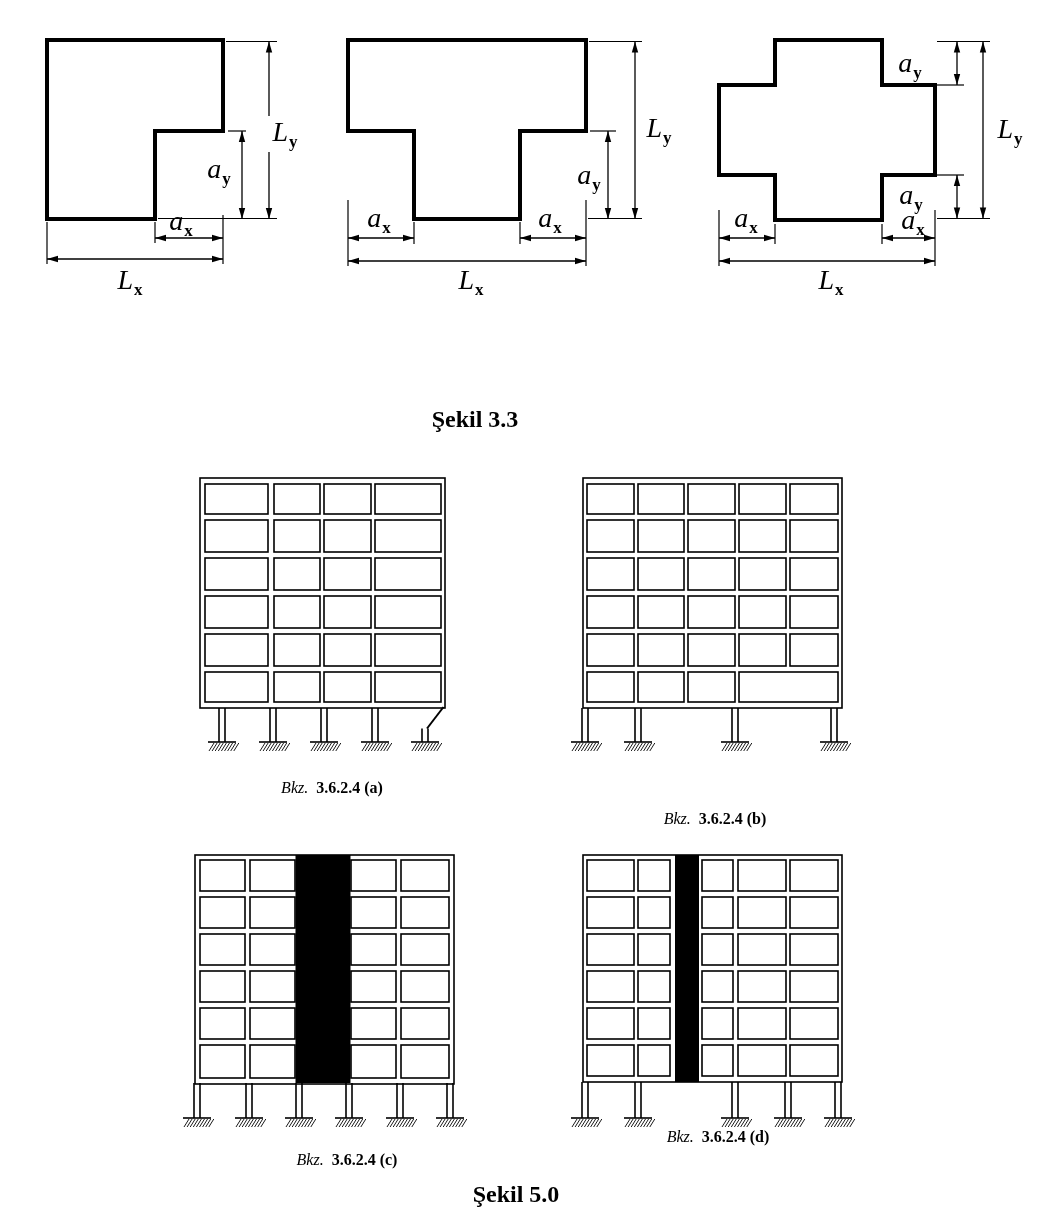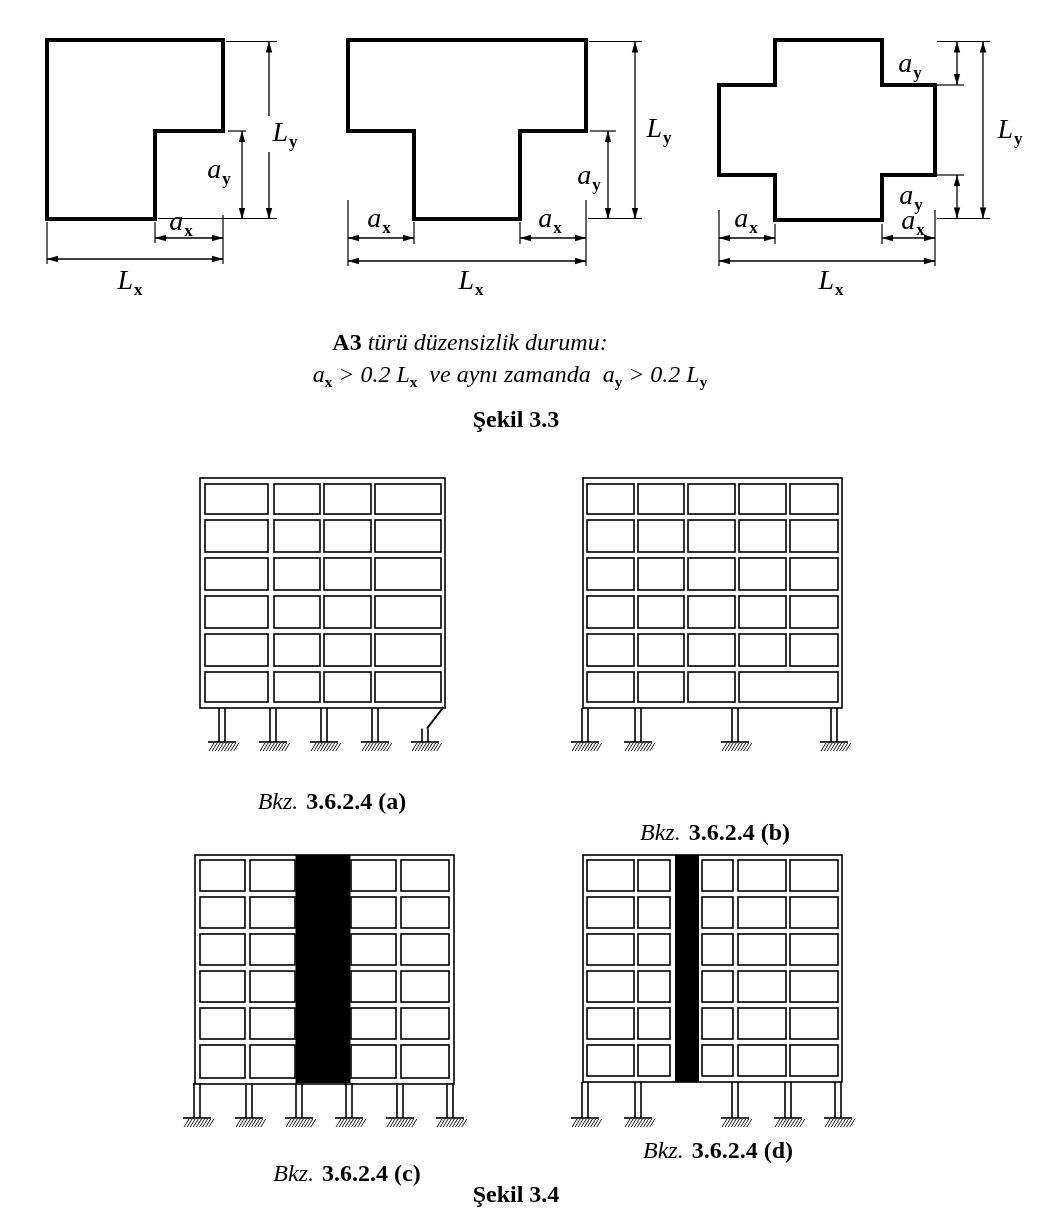--- a/index.html
+++ b/index.html
@@ -7,21 +7,21 @@
         font-family:"Liberation Serif",serif;color:#000;}
   #fig-svg{position:absolute;left:0;top:0;}
   .txt{position:absolute;transform:translateX(-50%);white-space:pre;line-height:1.15;}
   .line1,.line2{font-size:24px;}
   .line1 .b{font-weight:700;font-style:normal;}
   .line1 .i{font-style:italic;}
   .line2{font-style:italic;}
   .line2 .tk{font-style:italic;}
   .line2 .sub{font-style:normal;font-weight:700;font-size:15px;vertical-align:-5px;}
   .fig-title{font-size:24px;font-weight:700;font-style:normal;}
-  .cap{font-size:24px;margin-top:9px;}
+  .cap{font-size:16px;}
   .cap-prefix{font-style:italic;}
   .cap-ref{font-weight:700;margin-left:8px;}
   .dimlab{position:absolute;transform:translate(-50%,-50%);white-space:nowrap;}
   .dimlab .m{font-size:28px;font-style:italic;}
   .dimlab .s{font-size:17px;font-weight:700;font-style:normal;vertical-align:-6px;margin-left:1px;}
 </style>
 </head>
 <body>
 
 <div class="page">
@@ -498,35 +498,33 @@
           <line x1="834.3" y1="1127" x2="839.3" y2="1119" stroke="#000000" stroke-width="0.9"></line>
           <line x1="837.4" y1="1127" x2="842.4" y2="1119" stroke="#000000" stroke-width="0.9"></line>
           <line x1="840.5" y1="1127" x2="845.5" y2="1119" stroke="#000000" stroke-width="0.9"></line>
           <line x1="843.6" y1="1127" x2="848.6" y2="1119" stroke="#000000" stroke-width="0.9"></line>
           <line x1="846.7" y1="1127" x2="851.7" y2="1119" stroke="#000000" stroke-width="0.9"></line>
           <line x1="849.8" y1="1127" x2="854.8" y2="1119" stroke="#000000" stroke-width="0.9"></line>
         </g>
       </g>
     </svg>
 
-  <div class="txt line1" style="left:470px;top:329px"><span class="b">A3</span><span class="i"> türü düzensizlik durumu:</span></div>
-
-  <div class="txt line2" style="left:510px;top:361px"><span class="tk">a</span><span class="sub">x</span><span class="tk"> &gt; 0.2 </span><span class="tk">L</span><span class="sub">x</span><span class="tk">  ve aynı zamanda  </span><span class="tk">a</span><span class="sub">y</span><span class="tk"> &gt; 0.2 </span><span class="tk">L</span><span class="sub">y</span></div>
-
-  <div class="txt fig-title" style="left:516px;top:406px">Şekil 3.3</div>
+
+
+  <div class="txt fig-title" style="left:475px;top:406px">Şekil 3.3</div>
 
   <div class="txt cap" style="left:332px;top:779px"><span class="cap-prefix">Bkz.</span><span class="cap-ref">3.6.2.4 (a)</span></div>
 
   <div class="txt cap" style="left:715px;top:810px"><span class="cap-prefix">Bkz.</span><span class="cap-ref">3.6.2.4 (b)</span></div>
 
   <div class="txt cap" style="left:347px;top:1151px"><span class="cap-prefix">Bkz.</span><span class="cap-ref">3.6.2.4 (c)</span></div>
 
   <div class="txt cap" style="left:718px;top:1128px"><span class="cap-prefix">Bkz.</span><span class="cap-ref">3.6.2.4 (d)</span></div>
 
-  <div class="txt fig-title" style="left:516px;top:1181px">Şekil 3.4</div>
+  <div class="txt fig-title" style="left:516px;top:1181px">Şekil 5.0</div>
 
   <div class="dimlab" style="left:181px;top:223px"><span class="m">a</span><span class="s">x</span></div>
   <div class="dimlab" style="left:219px;top:171px"><span class="m">a</span><span class="s">y</span></div>
   <div class="dimlab" style="left:130px;top:282px"><span class="m">L</span><span class="s">x</span></div>
   <div class="dimlab" style="left:285px;top:134px"><span class="m">L</span><span class="s">y</span></div>
 
   <div class="dimlab" style="left:379px;top:220px"><span class="m">a</span><span class="s">x</span></div>
   <div class="dimlab" style="left:550px;top:220px"><span class="m">a</span><span class="s">x</span></div>
   <div class="dimlab" style="left:589px;top:177px"><span class="m">a</span><span class="s">y</span></div>
   <div class="dimlab" style="left:471px;top:282px"><span class="m">L</span><span class="s">x</span></div>

